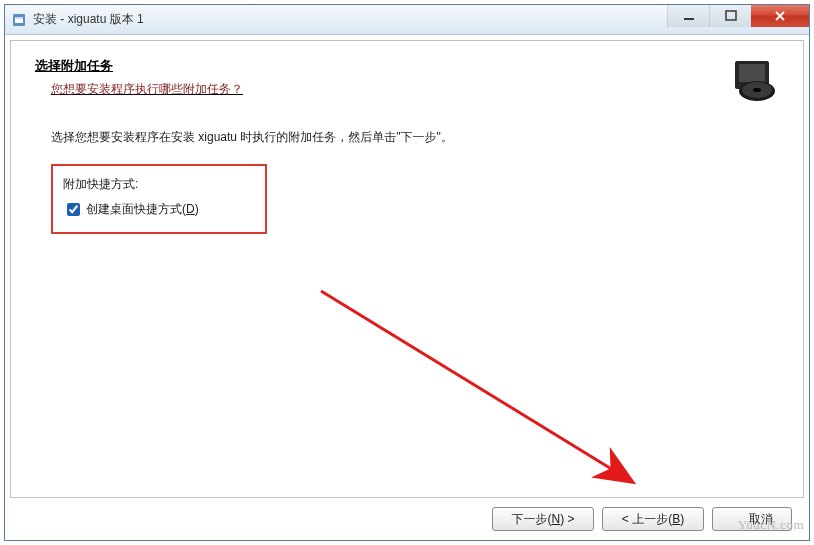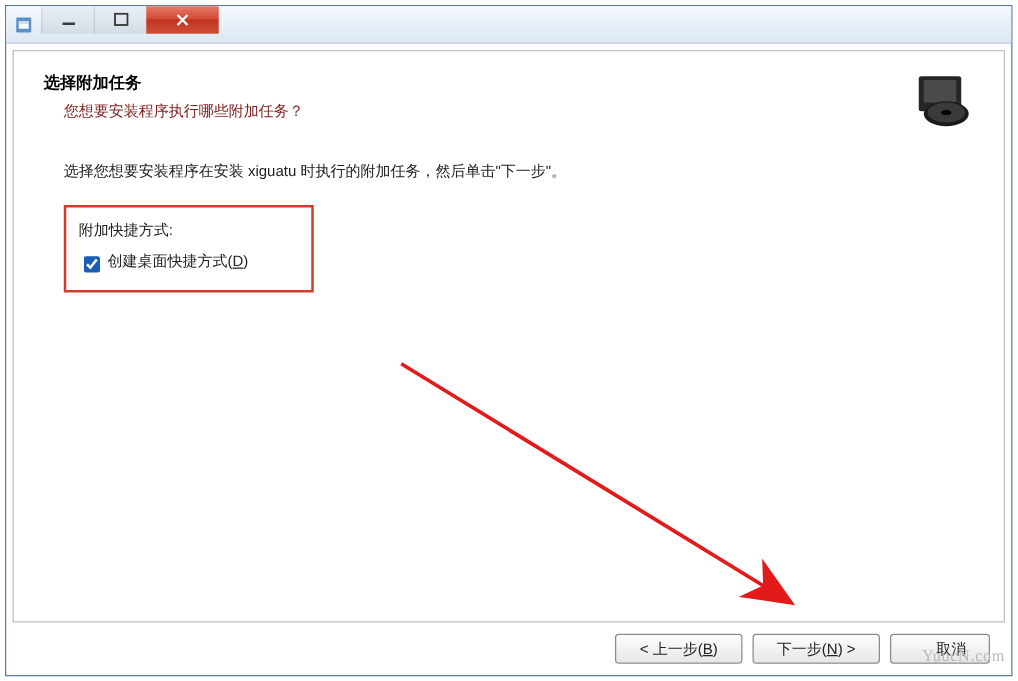--- a/index.html
+++ b/index.html
@@ -67,20 +67,21 @@
       border: 1px solid #c0c0c0;
       background: #fff;
       padding: 16px 24px 0 24px;
       position: relative;
     }
     .header-row {
       display: flex;
       align-items: flex-start;
       justify-content: flex-end;
       margin-bottom: 24px;
+      text-decoration: underline;
     }
     .header-text { flex: 1; }
     .heading {
       font-size: 13px;
       font-weight: bold;
       color: #000;
       margin-bottom: 6px;
     }
     .subheading {
       font-size: 12px;
@@ -94,31 +95,31 @@
     .header-icon svg { display: block; }
     .instruction {
       font-size: 12px;
       color: #222;
       padding-left: 16px;
       margin-bottom: 18px;
     }
     .highlight-box {
       border: 2px solid #d83a2a;
       margin-left: 16px;
-      width: 200px;
+      width: 216px;
       padding: 10px 10px 14px 10px;
     }
     .group-label {
       font-size: 12px;
       color: #222;
       margin-bottom: 8px;
     }
     .checkbox-row {
       display: flex;
-      align-items: flex-end;
+      align-items: center;
       gap: 6px;
       padding-left: 4px;
     }
     .checkbox-row input[type="checkbox"] {
       width: 13px; height: 13px;
       accent-color: #1a5fb4;
     }
     .checkbox-row label {
       font-size: 12px;
       color: #222;
@@ -169,20 +170,21 @@
 <div class="window">
 
   <div class="titlebar">
     <span class="app-icon">
       <svg width="16" height="16" viewBox="0 0 16 16">
         <rect x="2" y="2" width="12" height="12" fill="#5b8fc7" rx="1"></rect>
         <rect x="4" y="5" width="8" height="6" fill="#fff"></rect>
         <rect x="4" y="5" width="8" height="2" fill="#c8d8ea"></rect>
       </svg>
     </span>
+    <span class="titlebar-text">安装 - xiguatu 版本 1</span>
     <div class="window-controls">
       <div class="win-btn min">
         <svg width="12" height="12">
             <rect x="1" y="8" width="10" height="2" fill="#3a3a3a"></rect>
           </svg>
       </div>
       <div class="win-btn max">
         <svg width="12" height="12">
             <rect x="1" y="1" width="10" height="9" fill="none" stroke="#3a3a3a" stroke-width="1.5"></rect>
           </svg>
@@ -231,28 +233,28 @@
             <path d="M0,0 L14,6 L0,12 L4,6 Z" fill="#e21a1a"></path>
           </marker>
         </defs>
         <line x1="10" y1="10" x2="320" y2="200" stroke="#e21a1a" stroke-width="3" marker-end="url(#ah)"></line>
       </svg>
 
     </div>
 
     <div class="button-bar">
       <button class="wiz-btn">
+          <span>下一步(</span>
+          <span class="hk">N</span>
+          <span>) &gt;</span>
+        </button>
+      <button class="wiz-btn">
           <span>&lt; 上一步(</span>
           <span class="hk">B</span>
           <span>)</span>
-        </button>
-      <button class="wiz-btn">
-          <span>下一步(</span>
-          <span class="hk">N</span>
-          <span>) &gt;</span>
         </button>
       <button class="wiz-btn cancel">
           <span>取消</span>
         </button>
     </div>
   </div>
 
 </div>
 
 <div class="watermark">YuucN.com</div>

